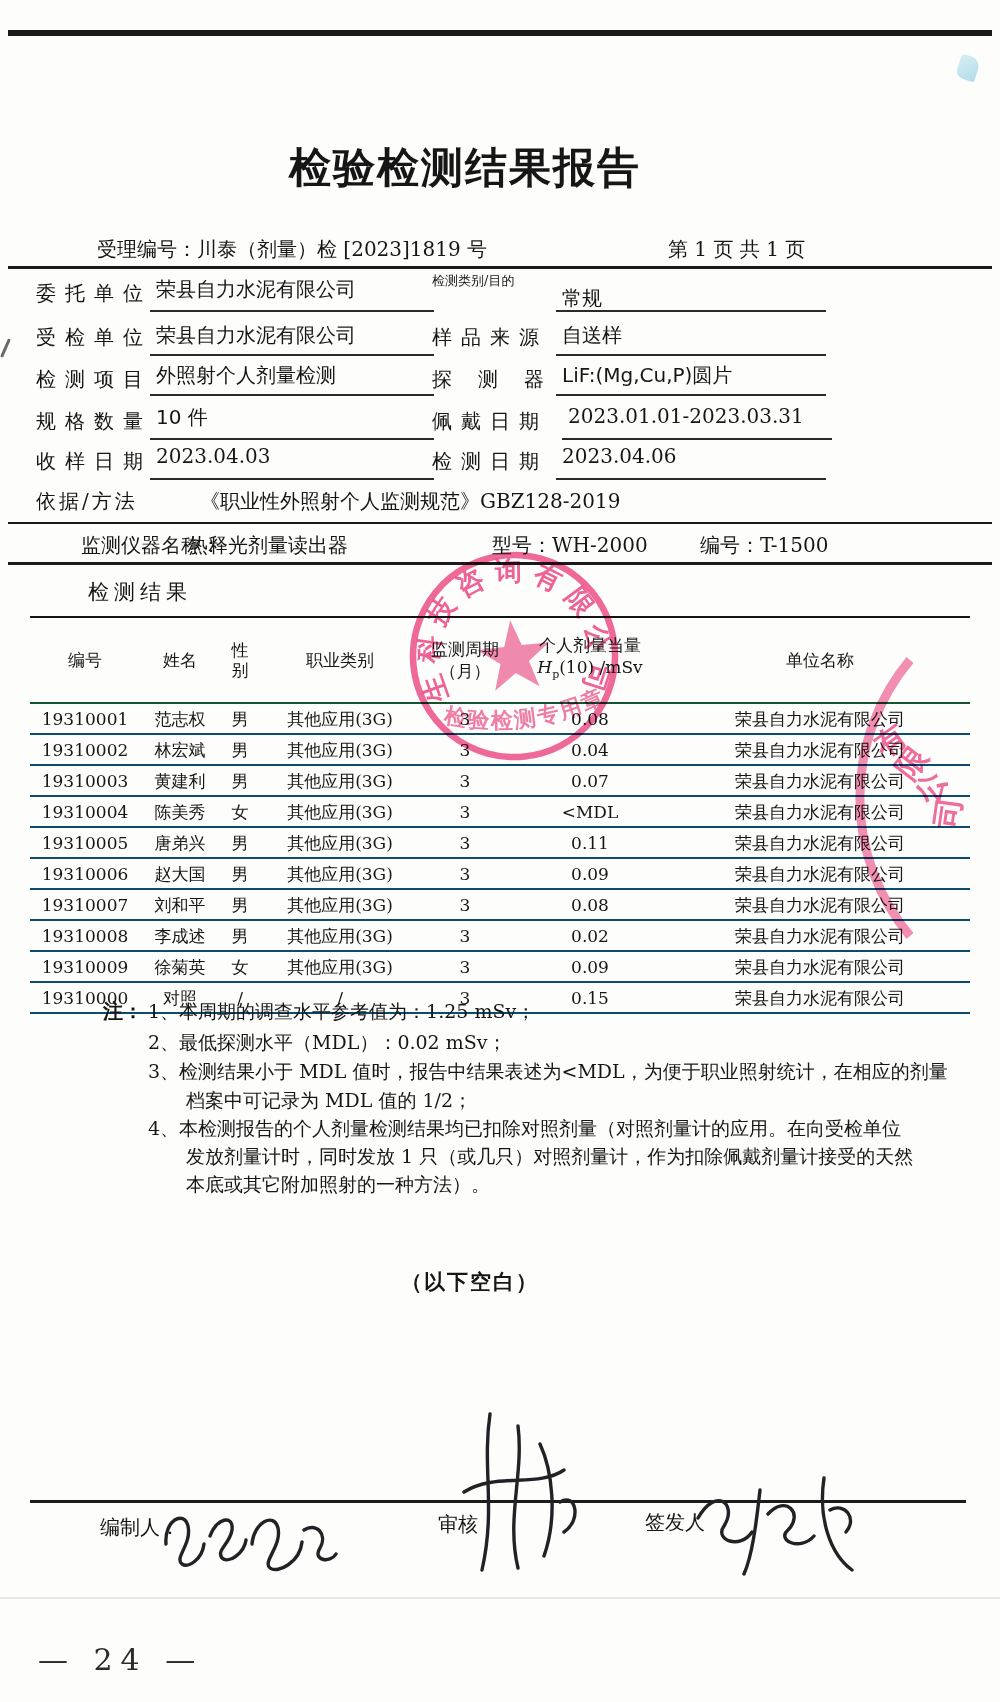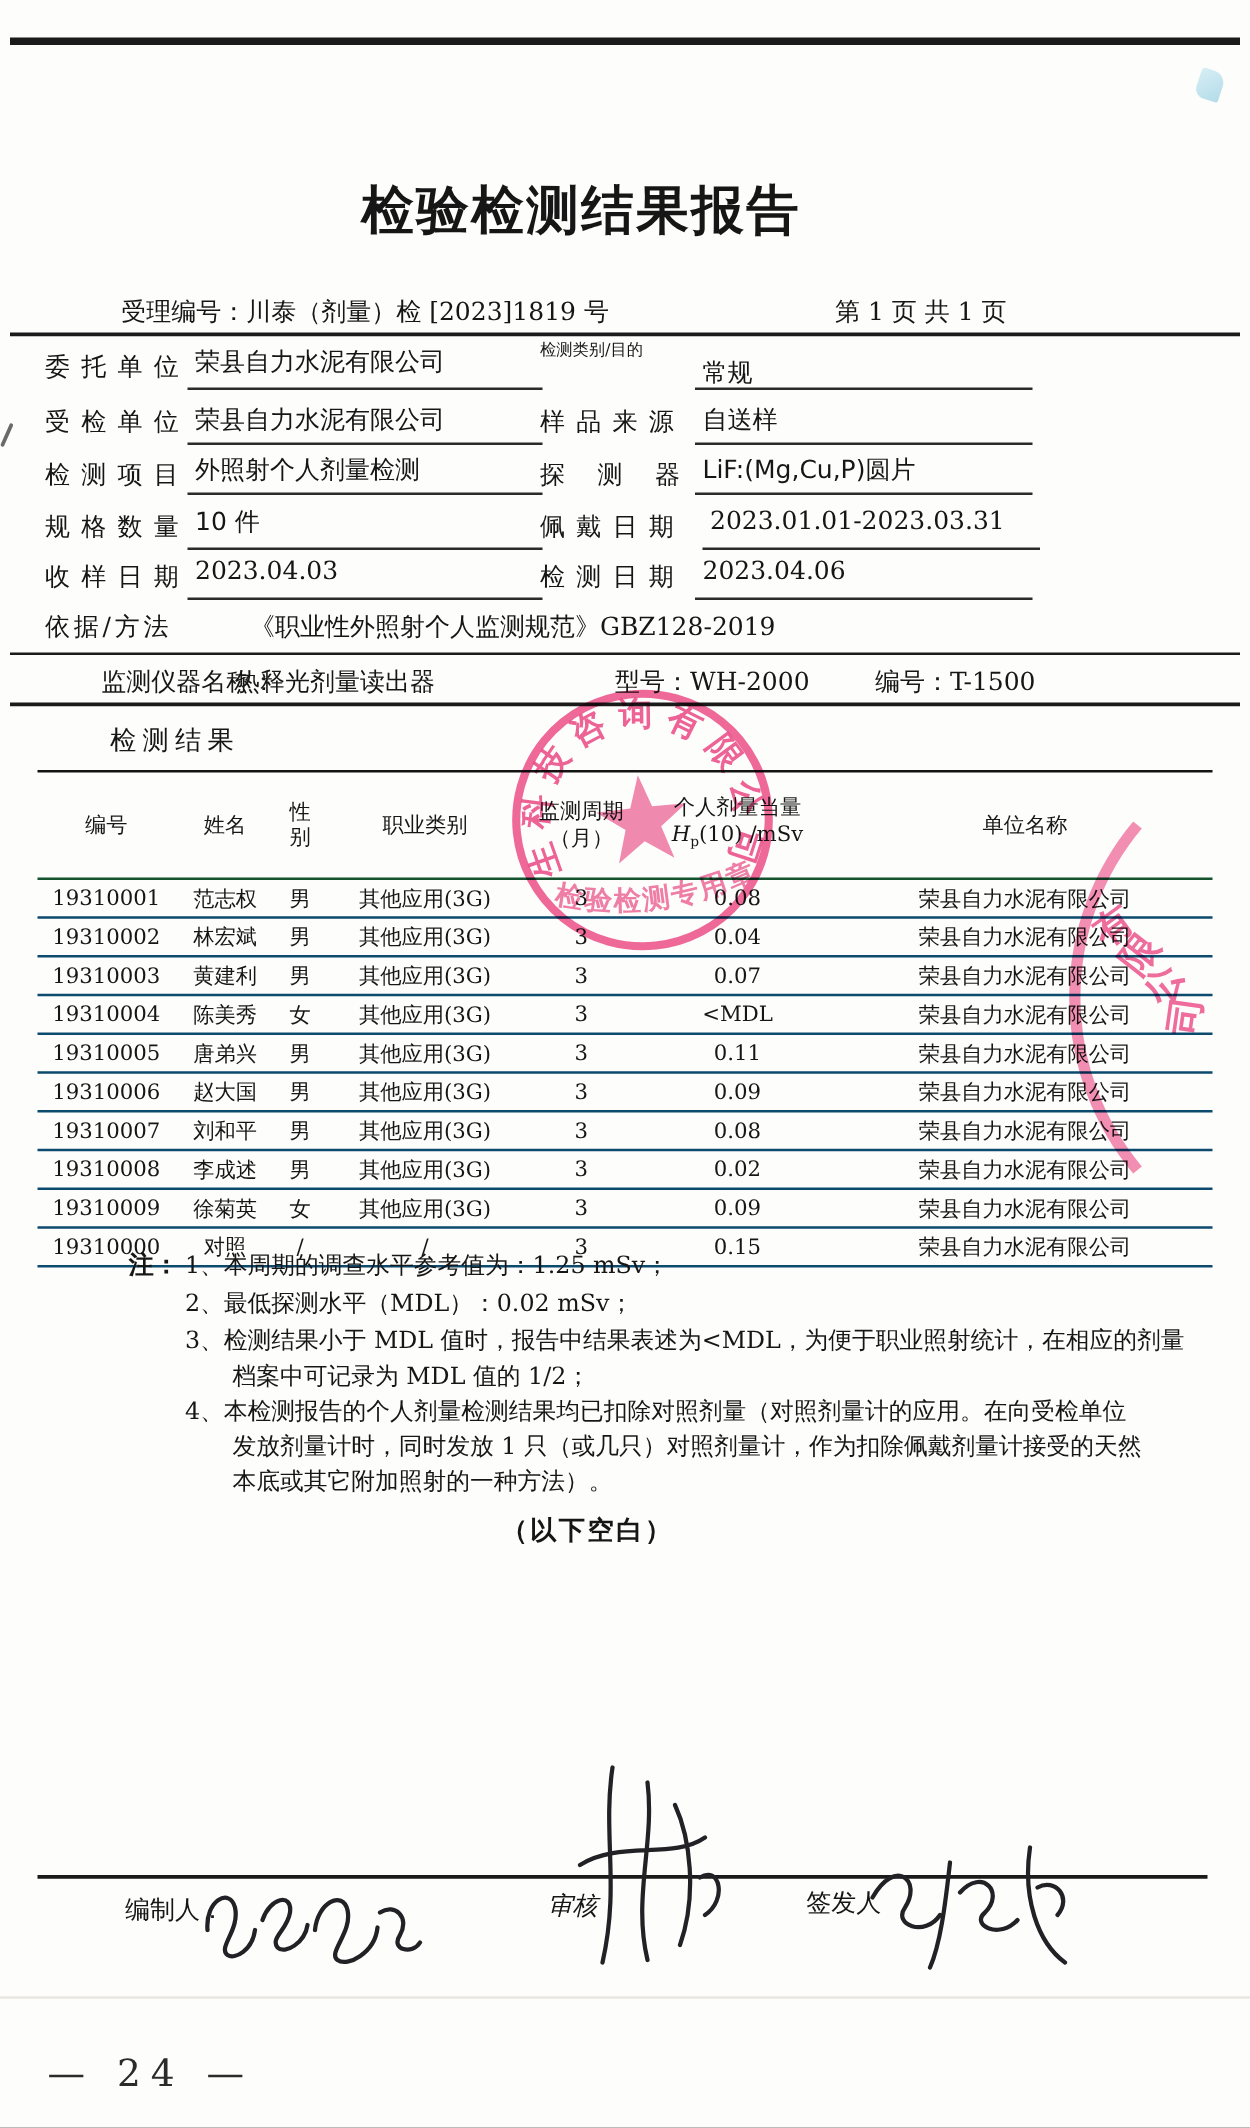--- a/index.html
+++ b/index.html
@@ -216,25 +216,25 @@
 
   <div class="note-line" style="left:103px;top:998px;font-weight:bold;font-size:20px;">注：</div>
   <div class="note-line" style="left:148px;top:999px;">1、本周期的调查水平参考值为：1.25 mSv；</div>
   <div class="note-line" style="left:148px;top:1030px;">2、最低探测水平（MDL）：0.02 mSv；</div>
   <div class="note-line" style="left:148px;top:1059px;">3、检测结果小于 MDL 值时，报告中结果表述为&lt;MDL，为便于职业照射统计，在相应的剂量</div>
   <div class="note-line" style="left:186px;top:1088px;">档案中可记录为 MDL 值的 1/2；</div>
   <div class="note-line" style="left:148px;top:1116px;">4、本检测报告的个人剂量检测结果均已扣除对照剂量（对照剂量计的应用。在向受检单位</div>
   <div class="note-line" style="left:186px;top:1144px;">发放剂量计时，同时发放 1 只（或几只）对照剂量计，作为扣除佩戴剂量计接受的天然</div>
   <div class="note-line" style="left:186px;top:1172px;">本底或其它附加照射的一种方法）。</div>
 
-  <div class="abs" style="left:0;top:1210px;width:940px;text-align:center;font-size:21px;font-weight:bold;letter-spacing:2px;">（以下空白）</div>
+  <div class="abs" style="left:0;top:1268px;width:940px;text-align:center;font-size:21px;font-weight:bold;letter-spacing:2px;">（以下空白）</div>
 
   <div class="rule" style="left:30px;top:1500px;width:936px;height:3px;"></div>
   <div class="sig-label" style="left:100px;top:1514px;">编制人：</div>
-  <div class="sig-label" style="left:438px;top:1511px;font-style:italic;">审核</div>
+  <div class="sig-label" style="left:438px;top:1511px;">审核</div>
   <div class="sig-label" style="left:645px;top:1509px;">签发人</div>
 
   <svg class="abs" style="left:158px;top:1492px;" width="190" height="100" viewBox="0 0 190 100">
     <path d="M8,52 C6,28 26,18 30,34 C34,52 16,66 24,72 C30,76 44,68 46,52 M52,44 C58,26 76,22 74,38 C72,52 58,58 64,66 C70,72 86,62 88,48 M94,52 C96,30 116,20 120,36 C124,54 104,70 112,76 C120,82 142,70 144,50 M146,38 C158,30 170,42 162,56 C154,68 172,72 178,62" fill="none" stroke="#222226" stroke-width="3.4" stroke-linecap="round" stroke-linejoin="round"></path>
   </svg>
   <svg class="abs" style="left:452px;top:1408px;" width="140" height="170" viewBox="0 0 140 170">
     <path d="M38,6 C30,60 44,100 30,162 M66,18 C72,66 54,110 66,160 M12,84 C44,64 86,80 112,62 M88,36 C100,62 106,108 92,148 M108,94 C124,84 130,112 112,124" fill="none" stroke="#222226" stroke-width="3.4" stroke-linecap="round" stroke-linejoin="round"></path>
   </svg>
   <svg class="abs" style="left:682px;top:1470px;" width="190" height="122" viewBox="0 0 190 122">
     <path d="M16,48 C34,16 56,34 42,56 C32,70 58,80 70,62 M78,20 C74,56 70,86 62,104 M86,44 C104,24 122,44 106,60 C94,70 118,82 132,66 M142,8 C136,48 148,84 170,100 M148,40 C162,32 176,48 164,62" fill="none" stroke="#222226" stroke-width="3.4" stroke-linecap="round" stroke-linejoin="round"></path>

